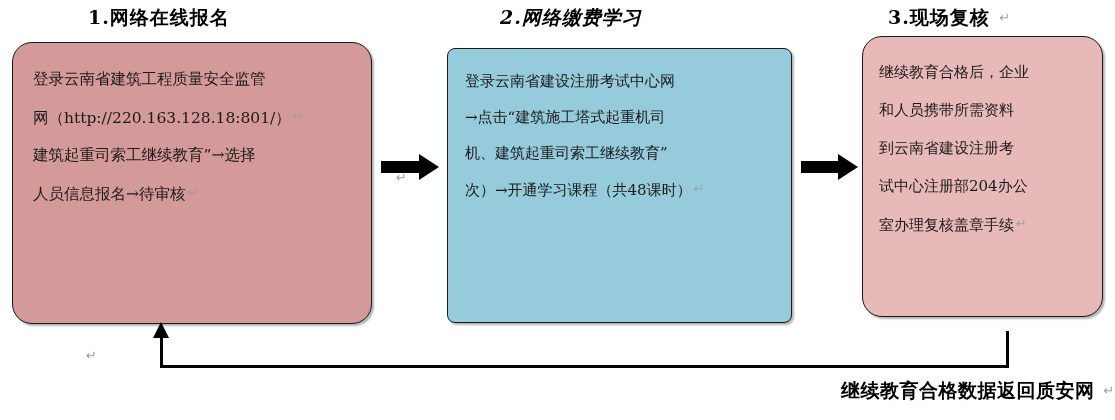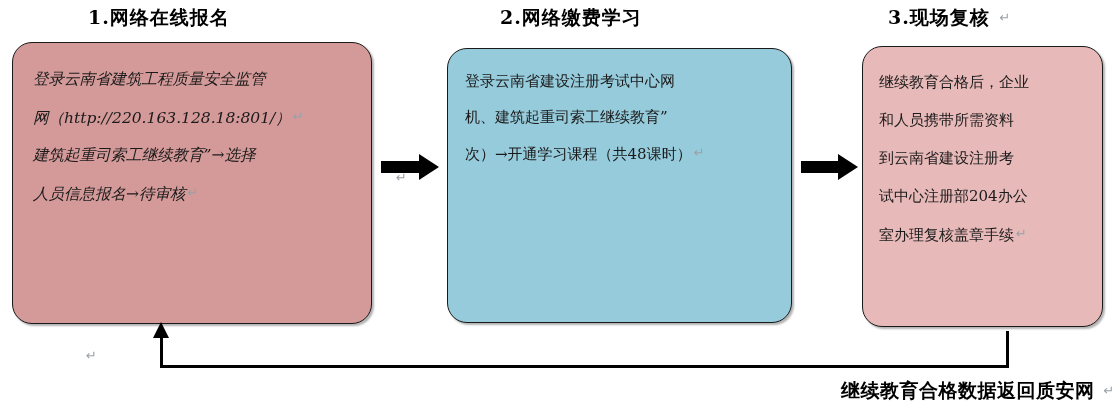--- a/index.html
+++ b/index.html
@@ -23,21 +23,21 @@
     position: absolute;
     font-family: "DejaVu Serif", "Liberation Serif", serif;
     font-size: 19px;
     font-weight: 700;
     color: #000000;
     letter-spacing: 1px;
     white-space: nowrap;
     line-height: 1;
   }
   #header-1 { left: 88px;  top: 8px; }
-  #header-2 { left: 500px; top: 8px; }
+  #header-2 { left: 500px; top: 8px; font-style: italic; }
   #header-3 { left: 888px; top: 8px; }
 
   .pilcrow {
     color: #9aa0a6;
     font-size: 13px;
     font-weight: 400;
     vertical-align: 2px;
     padding-left: 2px;
     font-family: "DejaVu Sans", sans-serif;
   }
@@ -60,30 +60,31 @@
     line-height: 37px;
     text-align: left;
     letter-spacing: 0px;
   }
   .box-text .line { display: block; white-space: nowrap; }
 
   #box-1 {
     left: 12px; top: 42px; width: 360px; height: 282px;
     background: #d49999;
   }
-  #box-1 .box-text { top: 18px; padding-left: 20px; font-style: italic; }
+  #box-1 .box-text { top: 18px; padding-left: 20px; }
 
   #box-2 {
     left: 447px; top: 48px; width: 345px; height: 275px;
     background: #96cbdc;
+    border-radius: 8px;
   }
   #box-2 .box-text { top: 14px; padding-left: 17px; font-size: 15px; line-height: 36px; }
 
   #box-3 {
-    left: 862px; top: 46px; width: 241px; height: 281px;
+    left: 862px; top: 36px; width: 241px; height: 281px;
     background: #e8b9b9;
     padding-left: 25px;
   }
   #box-3 .box-text { top: 16px; padding-left: 16px; font-size: 15px; line-height: 38px; }
 
   
   .block-arrow {
     position: absolute;
     height: 26px;
   }
@@ -172,20 +173,21 @@
 
   <div class="block-arrow" id="arrow-1-2">
     <div class="shaft"></div>
     <div class="head"></div>
   </div>
   <span class="stray-pilcrow" id="pilcrow-mid-gap">↵</span>
 
   <div class="step-box" id="box-2">
     <div class="box-text">
       <span class="line">登录云南省建设注册考试中心网</span>
+      <span class="line">→点击“建筑施工塔式起重机司</span>
       <span class="line">机、建筑起重司索工继续教育”</span>
       <span class="line"><span>次）→开通学习课程（共48课时）</span><span class="pilcrow">↵</span></span>
     </div>
   </div>
 
   <div class="block-arrow" id="arrow-2-3">
     <div class="shaft"></div>
     <div class="head"></div>
   </div>
 

